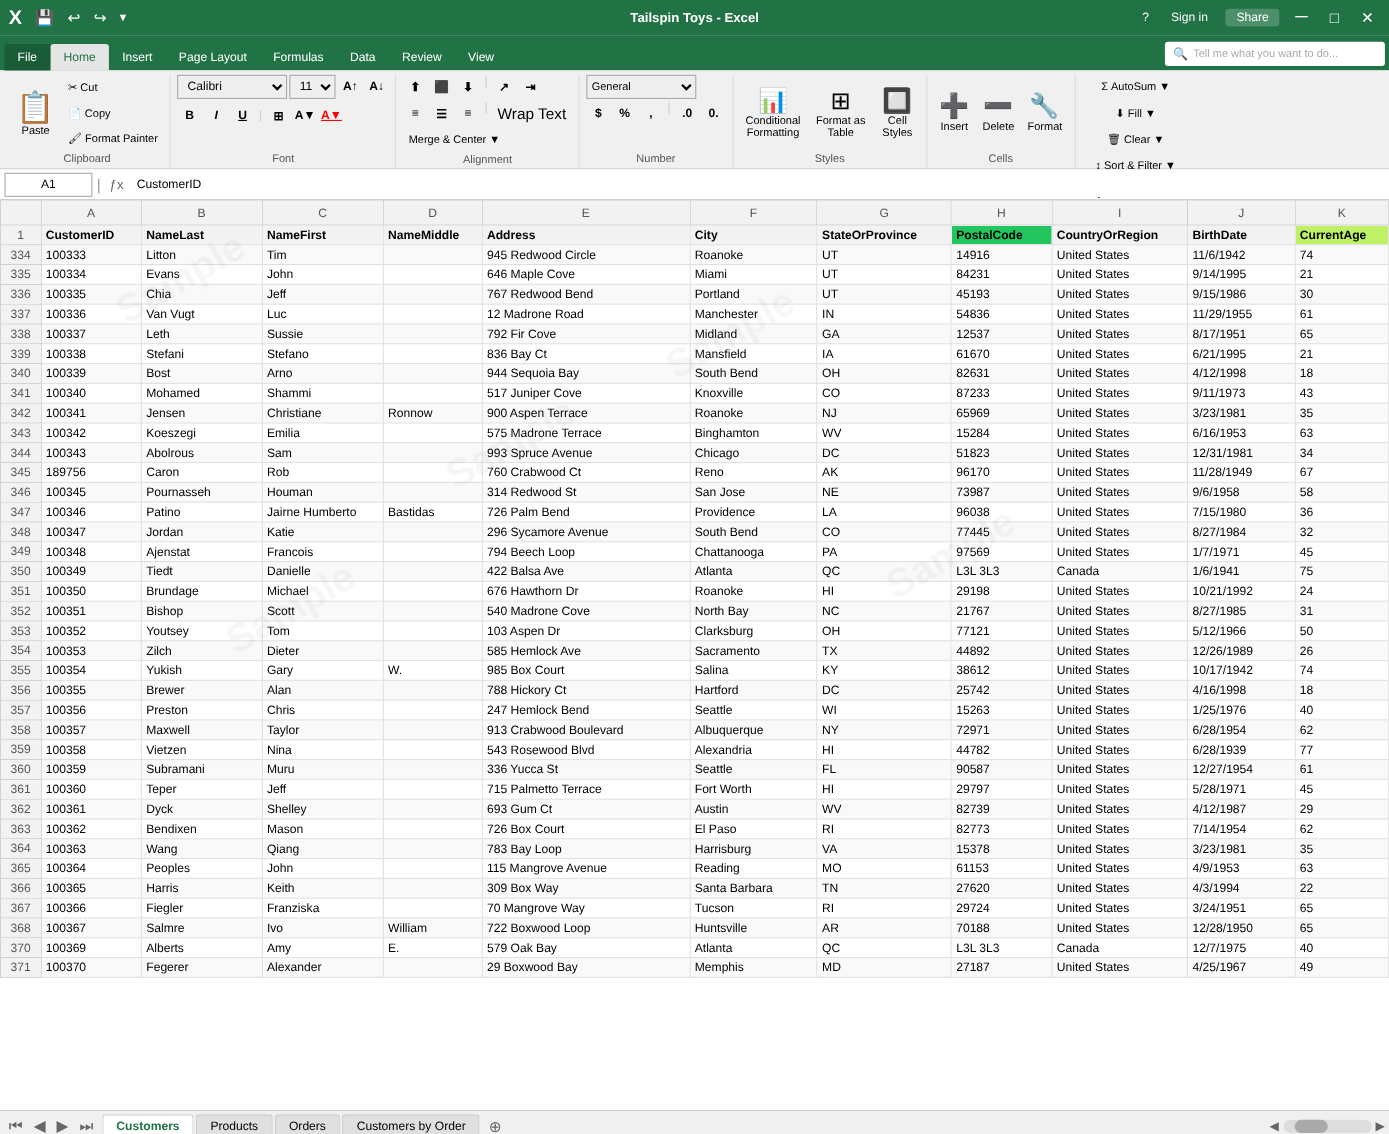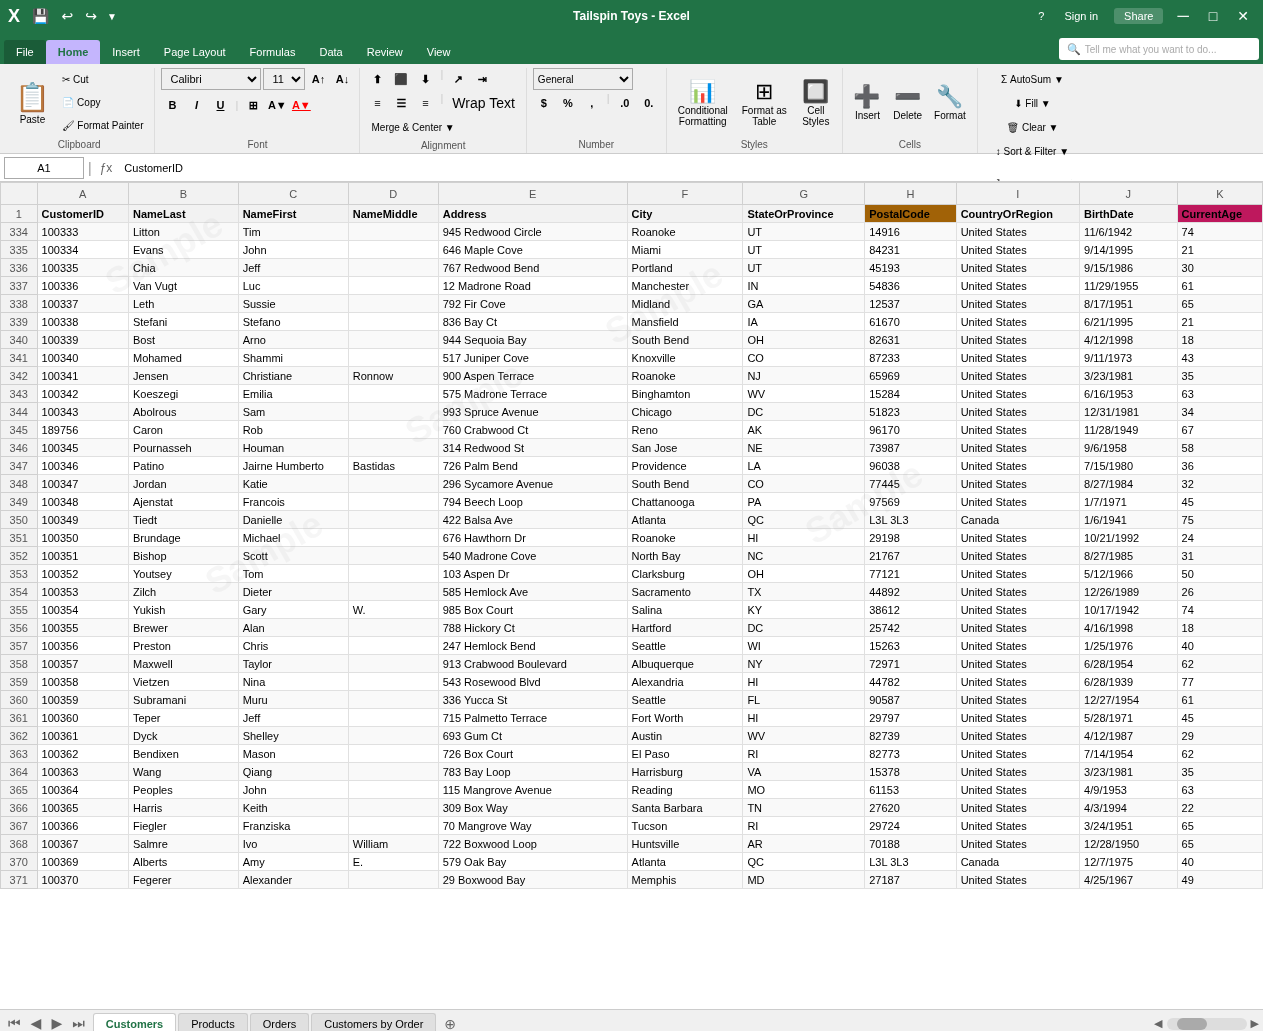--- a/index.html
+++ b/index.html
@@ -21,21 +21,21 @@
 
     
     .ribbon-tabs { background: #217346; display: flex; align-items: flex-end; padding: 0 4px; height: 32px; }
     .ribbon-tab {
       padding: 6px 12px;
       color: white;
       font-size: 11px;
       cursor: pointer;
       border-radius: 3px 3px 0 0;
     }
-    .ribbon-tab.active { background: #c4b5fd; color: #217346; font-weight: bold; }
+    .ribbon-tab.active { background: #e5e5e5; color: #217346; font-weight: normal; }
 
     
     .ribbon {
       background: #f0f0f0;
       border-bottom: 1px solid #ccc;
       display: flex;
       align-items: stretch;
       padding: 4px 4px 0 4px;
       height: 90px;
     }
@@ -473,24 +473,24 @@
           <tbody id="table-body">
           <tr>
                 <th class="row-header">1</th>
                 <td style="font-weight: bold; background: rgb(242, 242, 242);">CustomerID</td>
                 <td style="font-weight: bold; background: rgb(242, 242, 242);">NameLast</td>
                 <td style="font-weight: bold; background: rgb(242, 242, 242);">NameFirst</td>
                 <td style="font-weight: bold; background: rgb(242, 242, 242);">NameMiddle</td>
                 <td style="font-weight: bold; background: rgb(242, 242, 242);">Address</td>
                 <td style="font-weight: bold; background: rgb(242, 242, 242);">City</td>
                 <td style="font-weight: bold; background: rgb(242, 242, 242);">StateOrProvince</td>
-                <td style="font-weight: bold; background: #a16207;">PostalCode</td>
+                <td style="font-weight: bold; background: #22c55e;">PostalCode</td>
                 <td style="font-weight: bold; background: rgb(242, 242, 242);">CountryOrRegion</td>
                 <td style="font-weight: bold; background: rgb(242, 242, 242);">BirthDate</td>
-                <td style="font-weight: bold; background: #be185d;">CurrentAge</td>
+                <td style="font-weight: bold; background: #bef264;">CurrentAge</td>
               </tr>
               <tr>
                 <th class="row-header">334</th>
                 <td>100333</td>
                 <td>Litton</td>
                 <td>Tim</td>
                 <td></td>
                 <td>945 Redwood Circle</td>
                 <td>Roanoke</td>
                 <td>UT</td>

